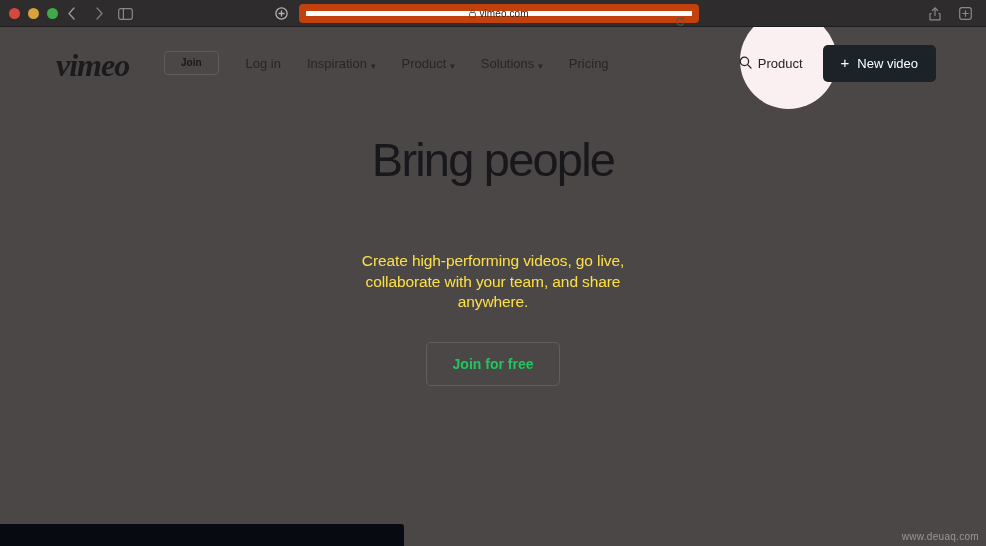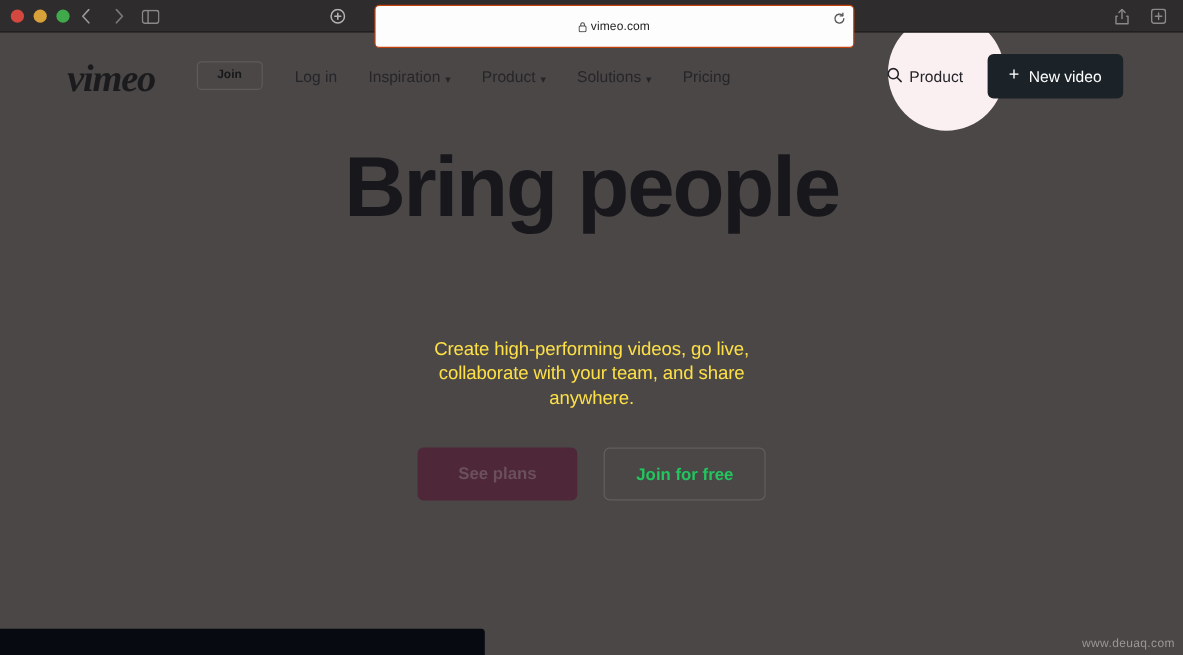--- a/index.html
+++ b/index.html
@@ -64,30 +64,30 @@
   .sidebar-toggle {
     position: absolute;
     left: 112px; top: 3px;
   }
   .shield-btn {
     position: absolute;
     left: 268px; top: 3px;
   }
   #url-bar {
     position: absolute;
-    left: 312px; top: 4px;
+    left: 299px; top: 4px;
     width: 400px;
-    height: 36px;
+    height: 19px;
     background: #fdfdfd;
     border-radius: 4px;
     display: flex;
     align-items: center;
     justify-content: center;
     box-sizing: border-box;
-    border: 1px solid #c2410c;
+    border: 7px solid #c2410c;
   }
   #url-text {
     font-size: 10px;
     color: #1f1f1f;
     letter-spacing: 0.1px;
     display: flex;
     align-items: center;
     gap: 3px;
   }
   #url-lock {
@@ -234,26 +234,26 @@
 
   
   #hero {
     position: absolute;
     left: 0;
     top: 95px;
     width: 986px;
     text-align: center;
   }
   #hero-title {
-    font-size: 71px;
-    font-weight: bold;
+    font-size: 47px;
+    font-weight: normal;
     line-height: 0.93;
     color: #18181c;
     letter-spacing: -1.8px;
-    margin: 2px auto;
+    margin: 16px auto;
     width: 560px;
   }
   #hero-sub {
     margin: 26px auto 0;
     width: 290px;
     font-size: 15.5px;
     line-height: 1.31;
     color: #fde047;
     letter-spacing: -0.1px;
   }
@@ -433,21 +433,20 @@
       </div>
     </div>
 
     <div id="hero">
       <h1 id="hero-title">
         <span>Bring people</span><br>
         <br>
       </h1>
       <p id="hero-sub">Create high-performing videos, go live, collaborate with your team, and share anywhere.</p>
       <div id="hero-buttons">
-        <div id="see-plans-btn">See plans</div>
         <div id="join-free-btn">Join for free</div>
       </div>
     </div>
 
     <div id="bottom-panel"></div>
   </div>
 
   <div id="watermark">www.deuaq.com</div>
 </div>
 

